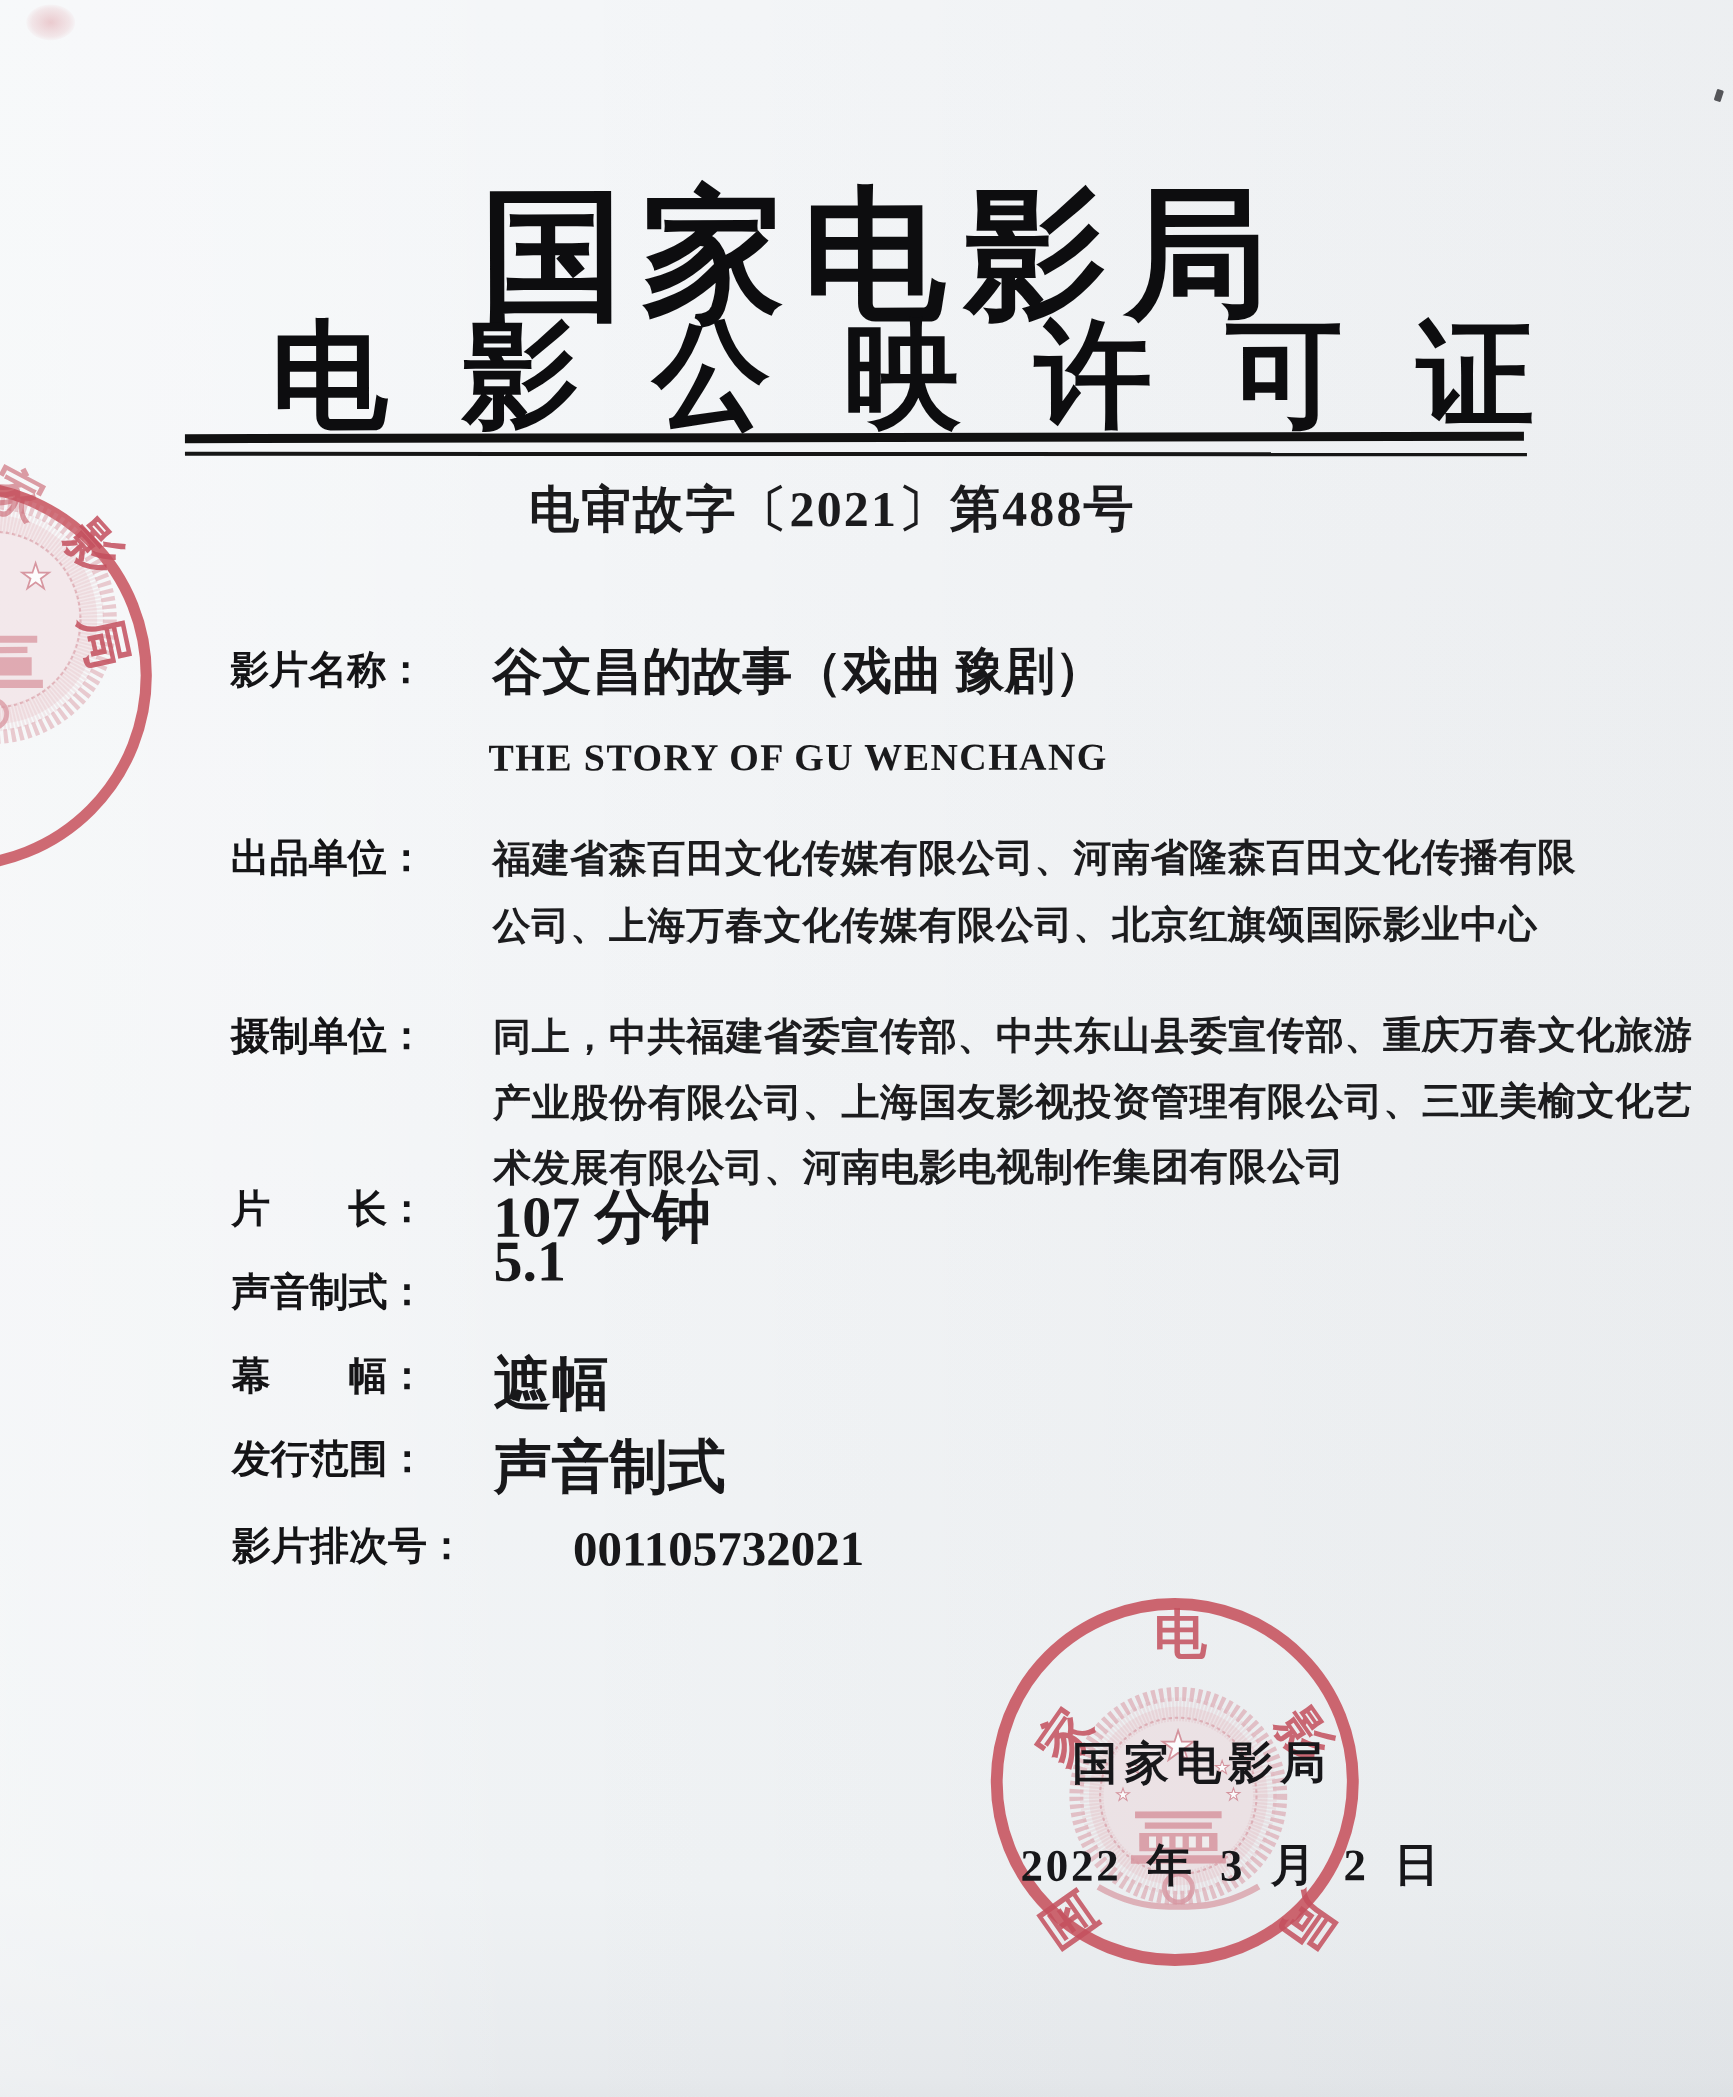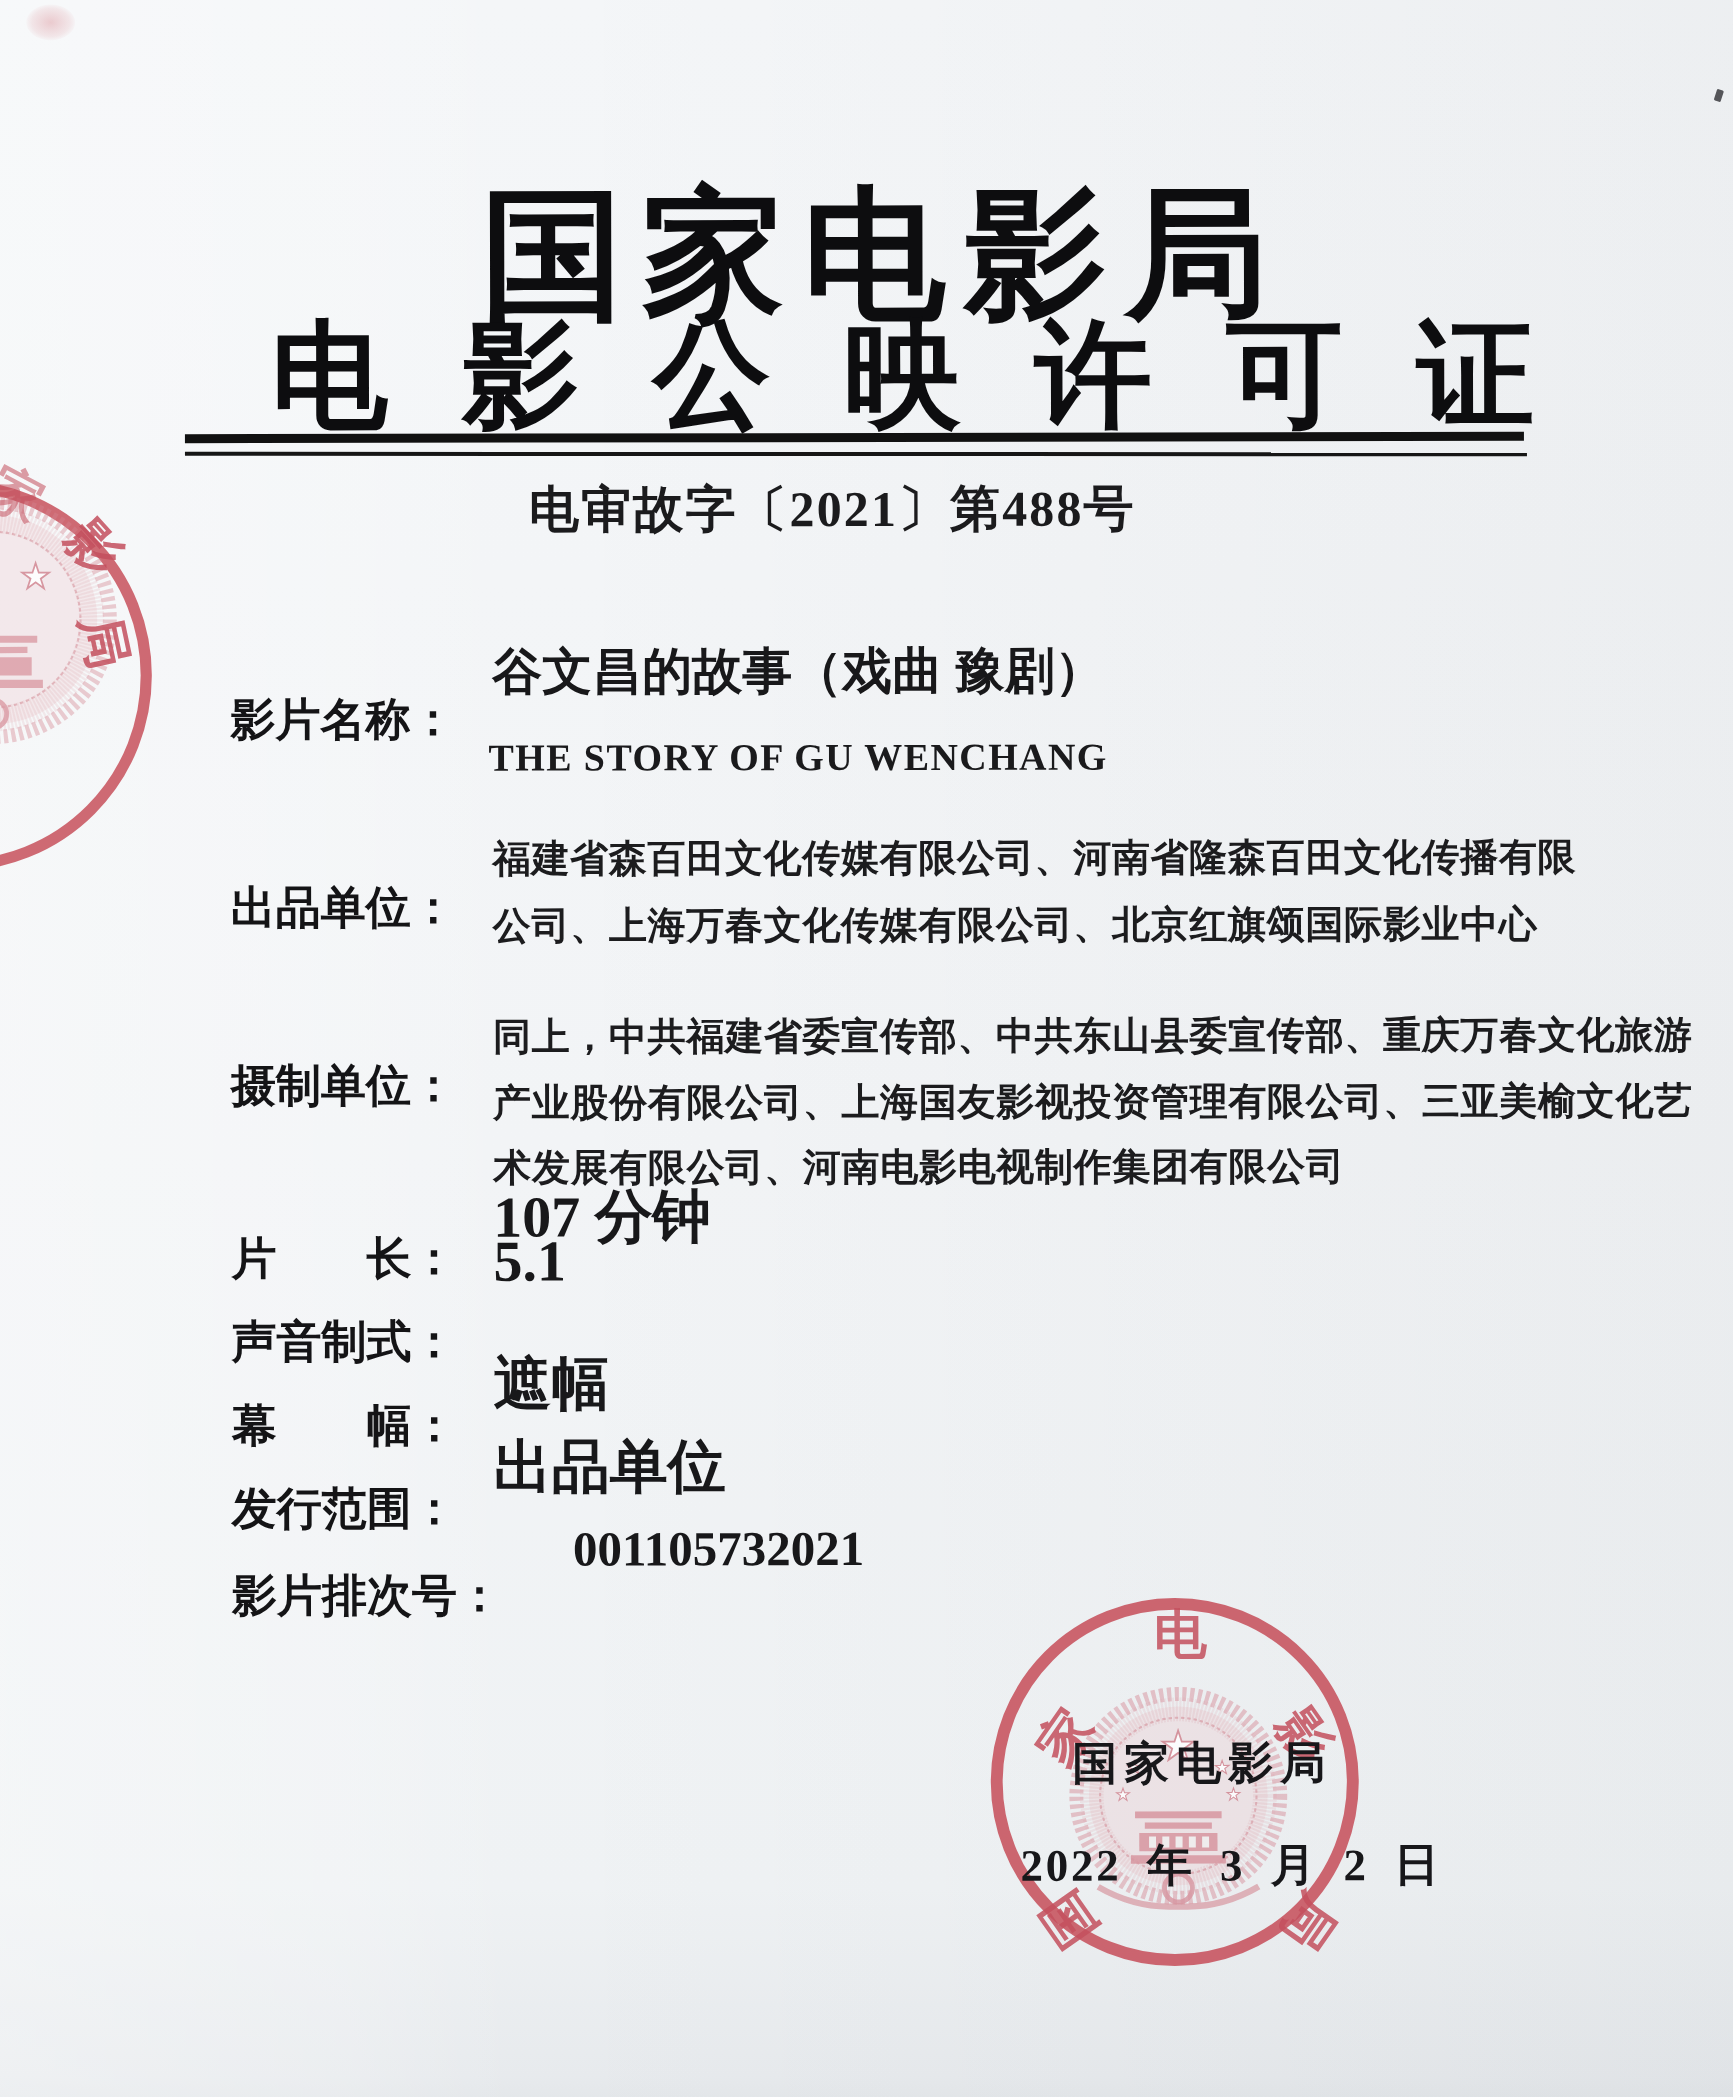--- a/index.html
+++ b/index.html
@@ -14,21 +14,21 @@
   .page{position:absolute;inset:0;transform:rotate(-0.1deg);}
   .title1{top:183px;left:0;width:1733px;text-align:center;
     font-family:"Liberation Sans",sans-serif;font-weight:bold;color:#0d0d0f;
     font-size:143px;letter-spacing:18px;padding-left:18px;}
   .title2{top:316px;left:0;width:1733px;text-align:center;
     font-family:"Liberation Sans",sans-serif;font-weight:bold;color:#0d0d0f;
     font-size:117px;letter-spacing:74px;padding-left:74px;}
   .rule-thick{top:433px;left:186px;width:1339px;height:9px;background:#111;}
   .rule-thin{top:452px;left:186px;width:1342px;height:3.5px;background:#161616;transform:rotate(.12deg);}
   .permit{top:484px;left:530px;font-size:50px;font-weight:bold;letter-spacing:2.1px;}
-  .flabel{left:231px;font-size:45px;font-weight:bold;color:#141416;margin-top:48px;}
+  .flabel{left:231px;font-size:39px;font-weight:bold;color:#141416;}
   .fvalue{left:493px;font-size:58px;font-weight:bold;color:#18181a;}
   .bigvalue{font-size:50px;}
   .para{left:493px;font-size:38px;font-weight:bold;color:#1c1c1e;letter-spacing:0.7px;}
   .entitle{top:738px;left:489px;font-size:38px;font-weight:bold;letter-spacing:1.4px;color:#1a1a1c;}
   .serif{font-family:"Liberation Serif",serif;}
   .seal-char{position:absolute;font-size:53px;font-weight:bold;color:#c4505e;opacity:.85;line-height:1;}
   .seal-ink{position:absolute;color:#17171a;font-weight:bold;line-height:1;white-space:nowrap;z-index:5;}
   .smudge{top:2.8px;left:28px;width:49px;height:36px;border-radius:50%;
     background:radial-gradient(ellipse at center,rgba(205,95,105,.30) 0%,rgba(205,95,105,.12) 55%,rgba(205,95,105,0) 75%);}
   .speck{top:91px;left:1717px;width:7px;height:12px;background:#3a3a3e;opacity:.85;border-radius:1.4px;transform:rotate(18deg);}
@@ -64,21 +64,21 @@
   <div class="abs flabel" style="top:1188px">片　　长：</div>
   <div class="abs fvalue serif" style="top:1188px">107 分钟</div>
 
   <div class="abs flabel" style="top:1271px">声音制式：</div>
   <div class="abs fvalue serif" style="top:1232px">5.1</div>
 
   <div class="abs flabel" style="top:1355px">幕　　幅：</div>
   <div class="abs fvalue" style="top:1355px">遮幅</div>
 
   <div class="abs flabel" style="top:1438px">发行范围：</div>
-  <div class="abs fvalue" style="top:1438px">出品单位</div>
+  <div class="abs fvalue" style="top:1438px">声音制式</div>
 
   <div class="abs flabel" style="top:1525px">影片排次号：</div>
   <div class="abs fvalue serif" style="top:1524px;left:572px;font-size:49px">001105732021</div>
 
   <svg style="left:978px;top:1587px" width="391" height="405" viewBox="0 0 560 580">
     <g stroke="#c85560" fill="none" opacity="0.9">
       <circle cx="280" cy="280" r="255" stroke-width="17"></circle>
     </g>
     <g opacity="0.8">
       <circle cx="285" cy="300" r="128" fill="#e8b6bd" opacity="0.30"></circle>

